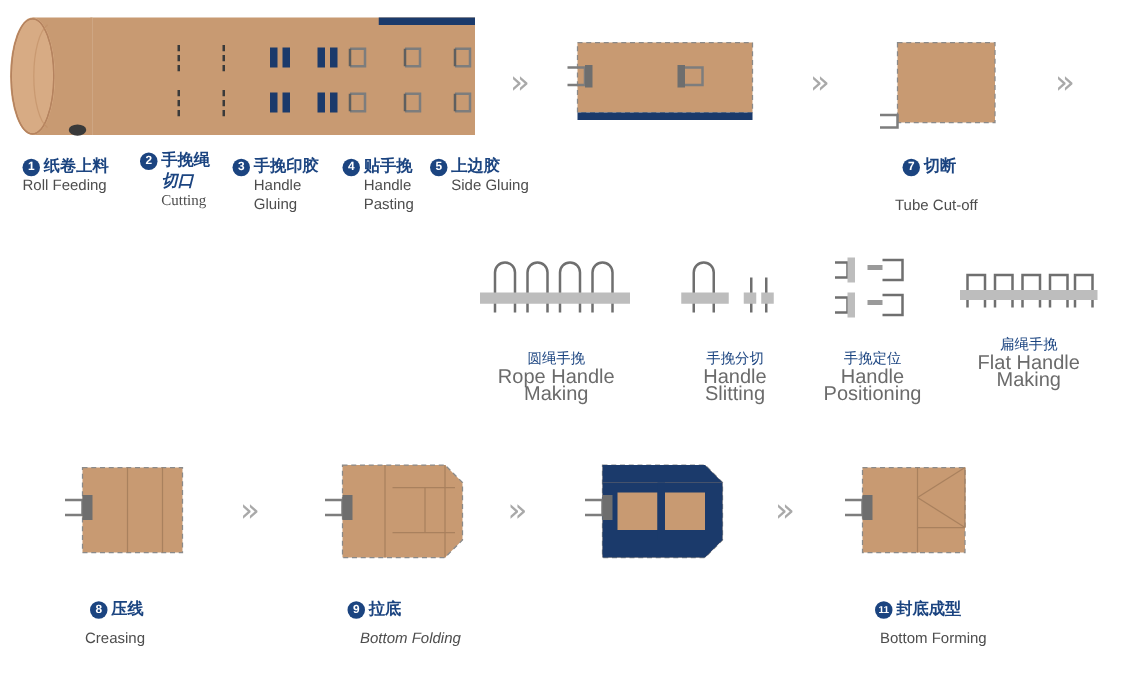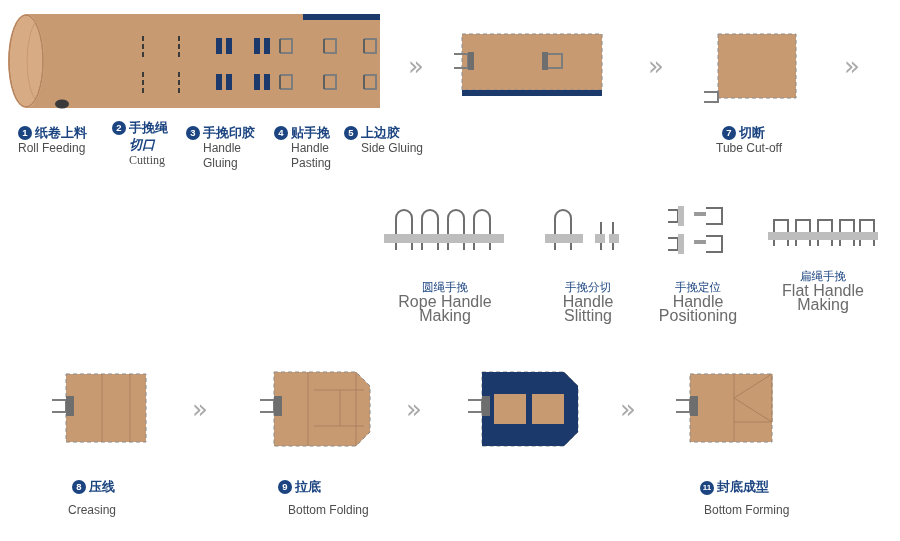--- a/index.html
+++ b/index.html
@@ -151,21 +151,21 @@
     <rect x="22" y="8" width="78" height="64" fill="#c89a72" stroke="#8a8a8a" stroke-width="1" stroke-dasharray="4 3"></rect>
     <rect x="22" y="8" width="78" height="6" fill="#1b3a6b" opacity="0"></rect>
     <g fill="none" stroke="#7d7d7d" stroke-width="2">
       <path d="M8,66 h14 v10 H8"></path>
     </g>
     <rect x="22" y="62" width="6" height="14" fill="#6e6e6e" opacity="0"></rect>
   </svg>
 
   <div class="lbl" style="left:722px;top:124px;">
     <div class="zh"><span class="num">7</span><span>切断</span></div>
-    <div class="en" style="margin-left:-6px;">Tube Cut-off</div>
+    <div class="en" style="margin-left:-6px;margin-top:16px;">Tube Cut-off</div>
   </div>
 
   <div class="arrow" style="left:844px;top:53px;">»</div>
 
   <svg style="position:absolute;left:382px;top:206px;" width="125" height="52" viewBox="0 0 125 52">
     <g fill="none" stroke="#6f6f6f" stroke-width="2">
       <path d="M14,44 V12 a8,8 0 0 1 16,0 V44"></path>
       <path d="M40,44 V12 a8,8 0 0 1 16,0 V44"></path>
       <path d="M66,44 V12 a8,8 0 0 1 16,0 V44"></path>
       <path d="M92,44 V12 a8,8 0 0 1 16,0 V44"></path>
@@ -253,21 +253,21 @@
       <line x1="88" y1="22" x2="88" y2="58"></line>
       <path d="M104,4 L104,78"></path>
     </g>
     <g fill="none" stroke="#7d7d7d" stroke-width="2">
       <path d="M8,32 h14 v12 H8"></path>
     </g>
     <rect x="22" y="28" width="8" height="20" fill="#6e6e6e"></rect>
   </svg>
   <div class="lbl" style="left:278px;top:478px;">
     <div class="zh"><span class="num">9</span><span>拉底</span></div>
-    <div class="en" style="margin-left:10px;margin-top:8px;">Bottom Folding</div>
+    <div class="en" style="margin-left:10px;margin-top:8px;font-style:italic;">Bottom Folding</div>
   </div>
 
   <div class="arrow" style="left:406px;top:396px;">»</div>
 
   <svg style="position:absolute;left:460px;top:368px;" width="130" height="84" viewBox="0 0 130 84">
     <path d="M22,4 h82 l14,14 v46 l-14,14 h-82 z" fill="#c89a72" stroke="#8a8a8a" stroke-width="1" stroke-dasharray="4 3"></path>
 
     <path d="M22,4 h82 l14,14 h-96 z" fill="#1b3a6b"></path>
     <path d="M22,78 h82 l14,-14 h-96 z" fill="#1b3a6b"></path>
     <rect x="22" y="18" width="96" height="46" fill="#1b3a6b"></rect>

